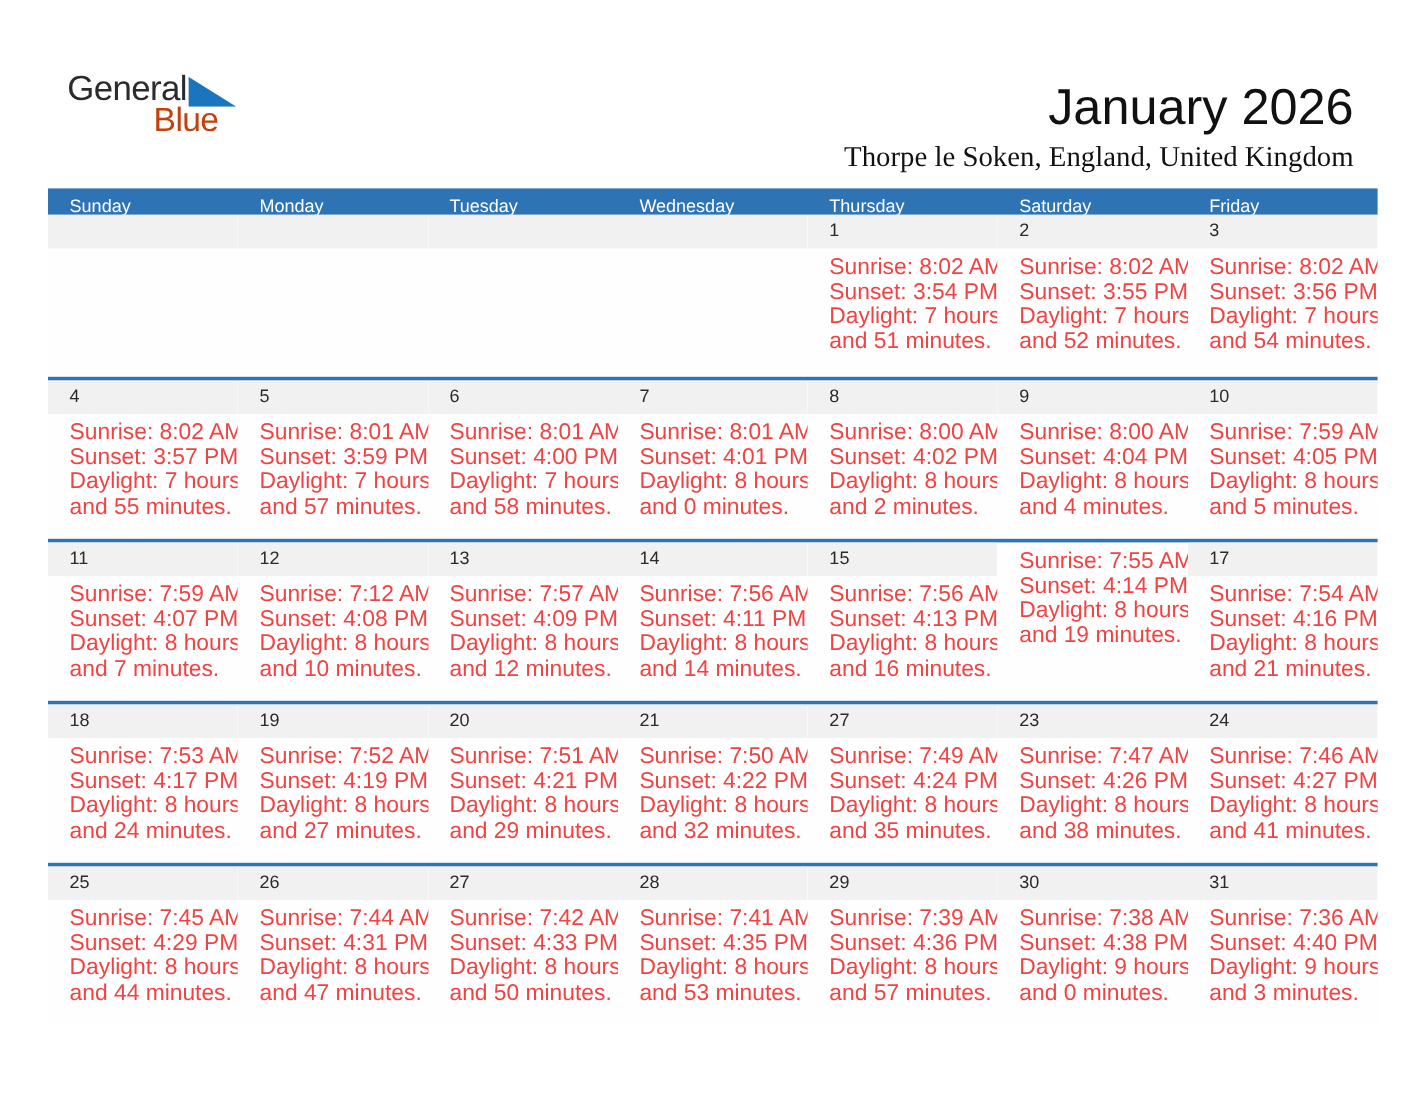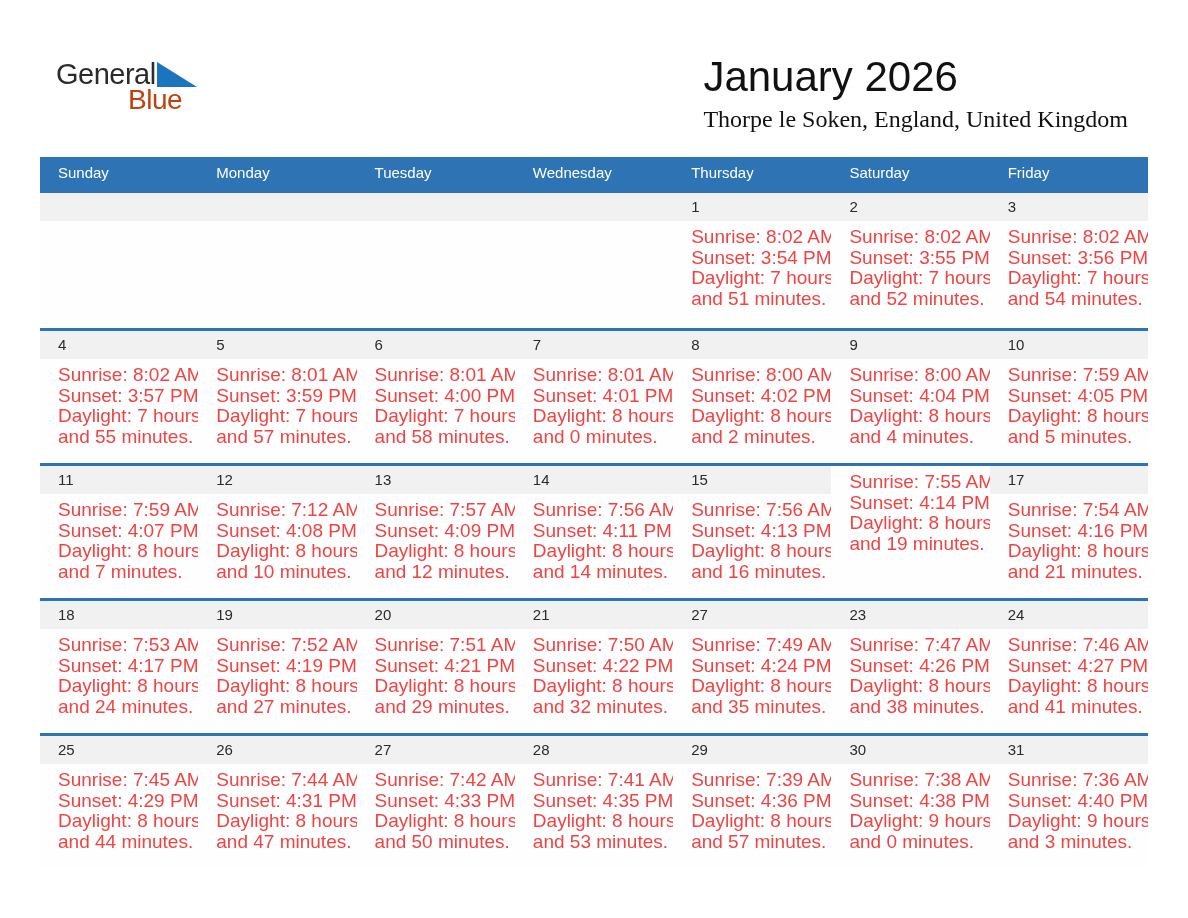--- a/index.html
+++ b/index.html
@@ -1,33 +1,33 @@
 <!DOCTYPE html>
 <html><head>
 <meta charset="utf-8">
 <style>
   html,body{margin:0;padding:0;background:#ffffff;}
   body{width:1188px;height:918px;font-family:"Liberation Sans","DejaVu Sans",sans-serif;position:relative;overflow:hidden;}
   .page{position:absolute;inset:0;background:#ffffff;}
 
   
   .logo{position:absolute;left:56px;top:60px;width:160px;}
-  .logo-top{display:flex;align-items:center;}
+  .logo-top{display:flex;align-items:flex-end;}
   .logo-general{font-size:29px;color:#2b2b2b;letter-spacing:-0.5px;line-height:1;}
   .logo-triangle{width:40px;height:25px;margin-left:1px;display:block;}
   .logo-blue{font-size:28px;color:#c2410c;letter-spacing:-0.5px;line-height:1;margin-top:-3px;margin-left:72px;}
 
   
-  .header-titles{position:absolute;top:55px;right:60px;}
+  .header-titles{position:absolute;top:67px;right:60px;text-align:right;}
   .month-title{font-size:42px;color:#111111;line-height:1.05;}
   .location-subtitle{font-size:24px;color:#111111;margin-top:7px;font-family:Liberation Serif, serif;}
 
   
   .calendar{position:absolute;left:40px;top:157px;width:1108px;}
-  .weekday-row{display:grid;grid-template-columns:repeat(7,1fr);background:#2e74b5;height:36px;}
+  .weekday-row{display:grid;grid-template-columns:repeat(7,1fr);background:#2e74b5;height:22px;}
   .weekday-cell{color:#ffffff;font-size:15px;line-height:31px;padding-left:18px;overflow:hidden;white-space:nowrap;}
 
   .week-row{display:grid;grid-template-columns:repeat(7,1fr);border-top:3px solid #2e74b5;background:#fefefe;}
   .week-row.first{border-top:none;}
   .day-cell{height:132px;overflow:hidden;}
   .week-row.first .day-cell{height:135px;}
   .day-num-strip{background:#f1f1f1;height:28px;line-height:28px;padding-left:18px;font-size:15px;color:#2b2b2b;}
   .day-body{padding:6px 6px 0 18px;font-size:19px;line-height:20.5px;color:#ef4444;}
   .day-body div{white-space:nowrap;}
 </style>

